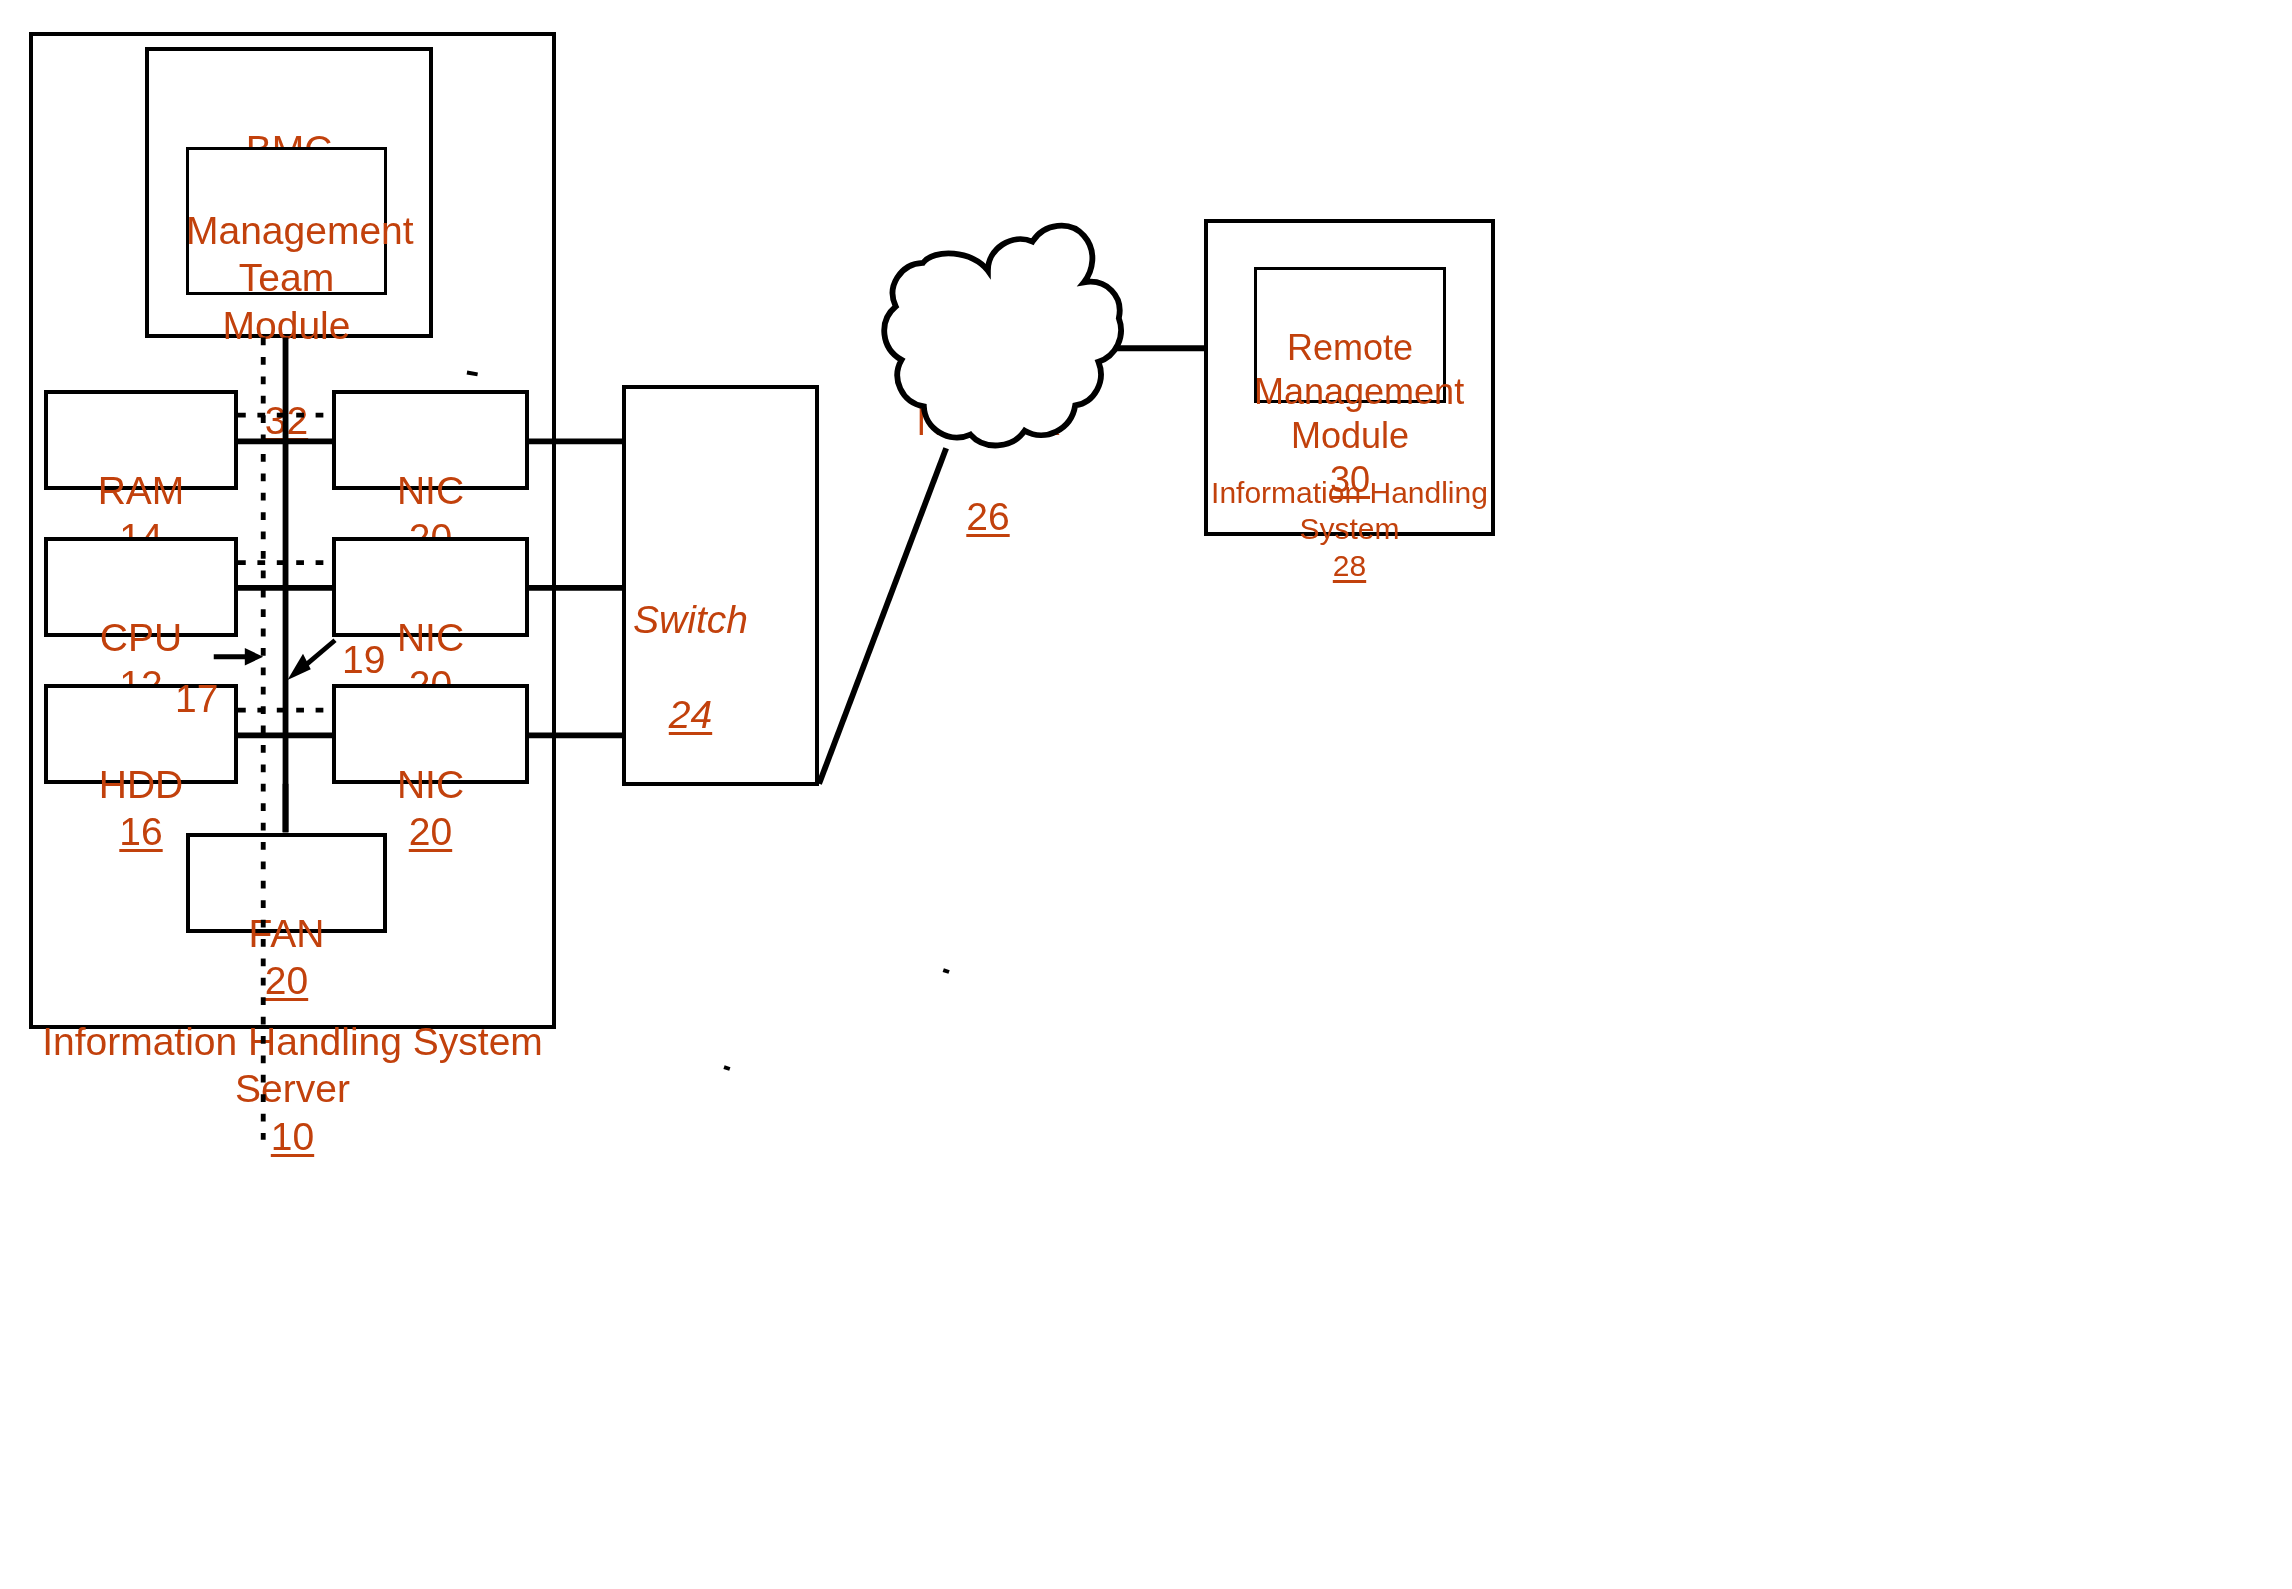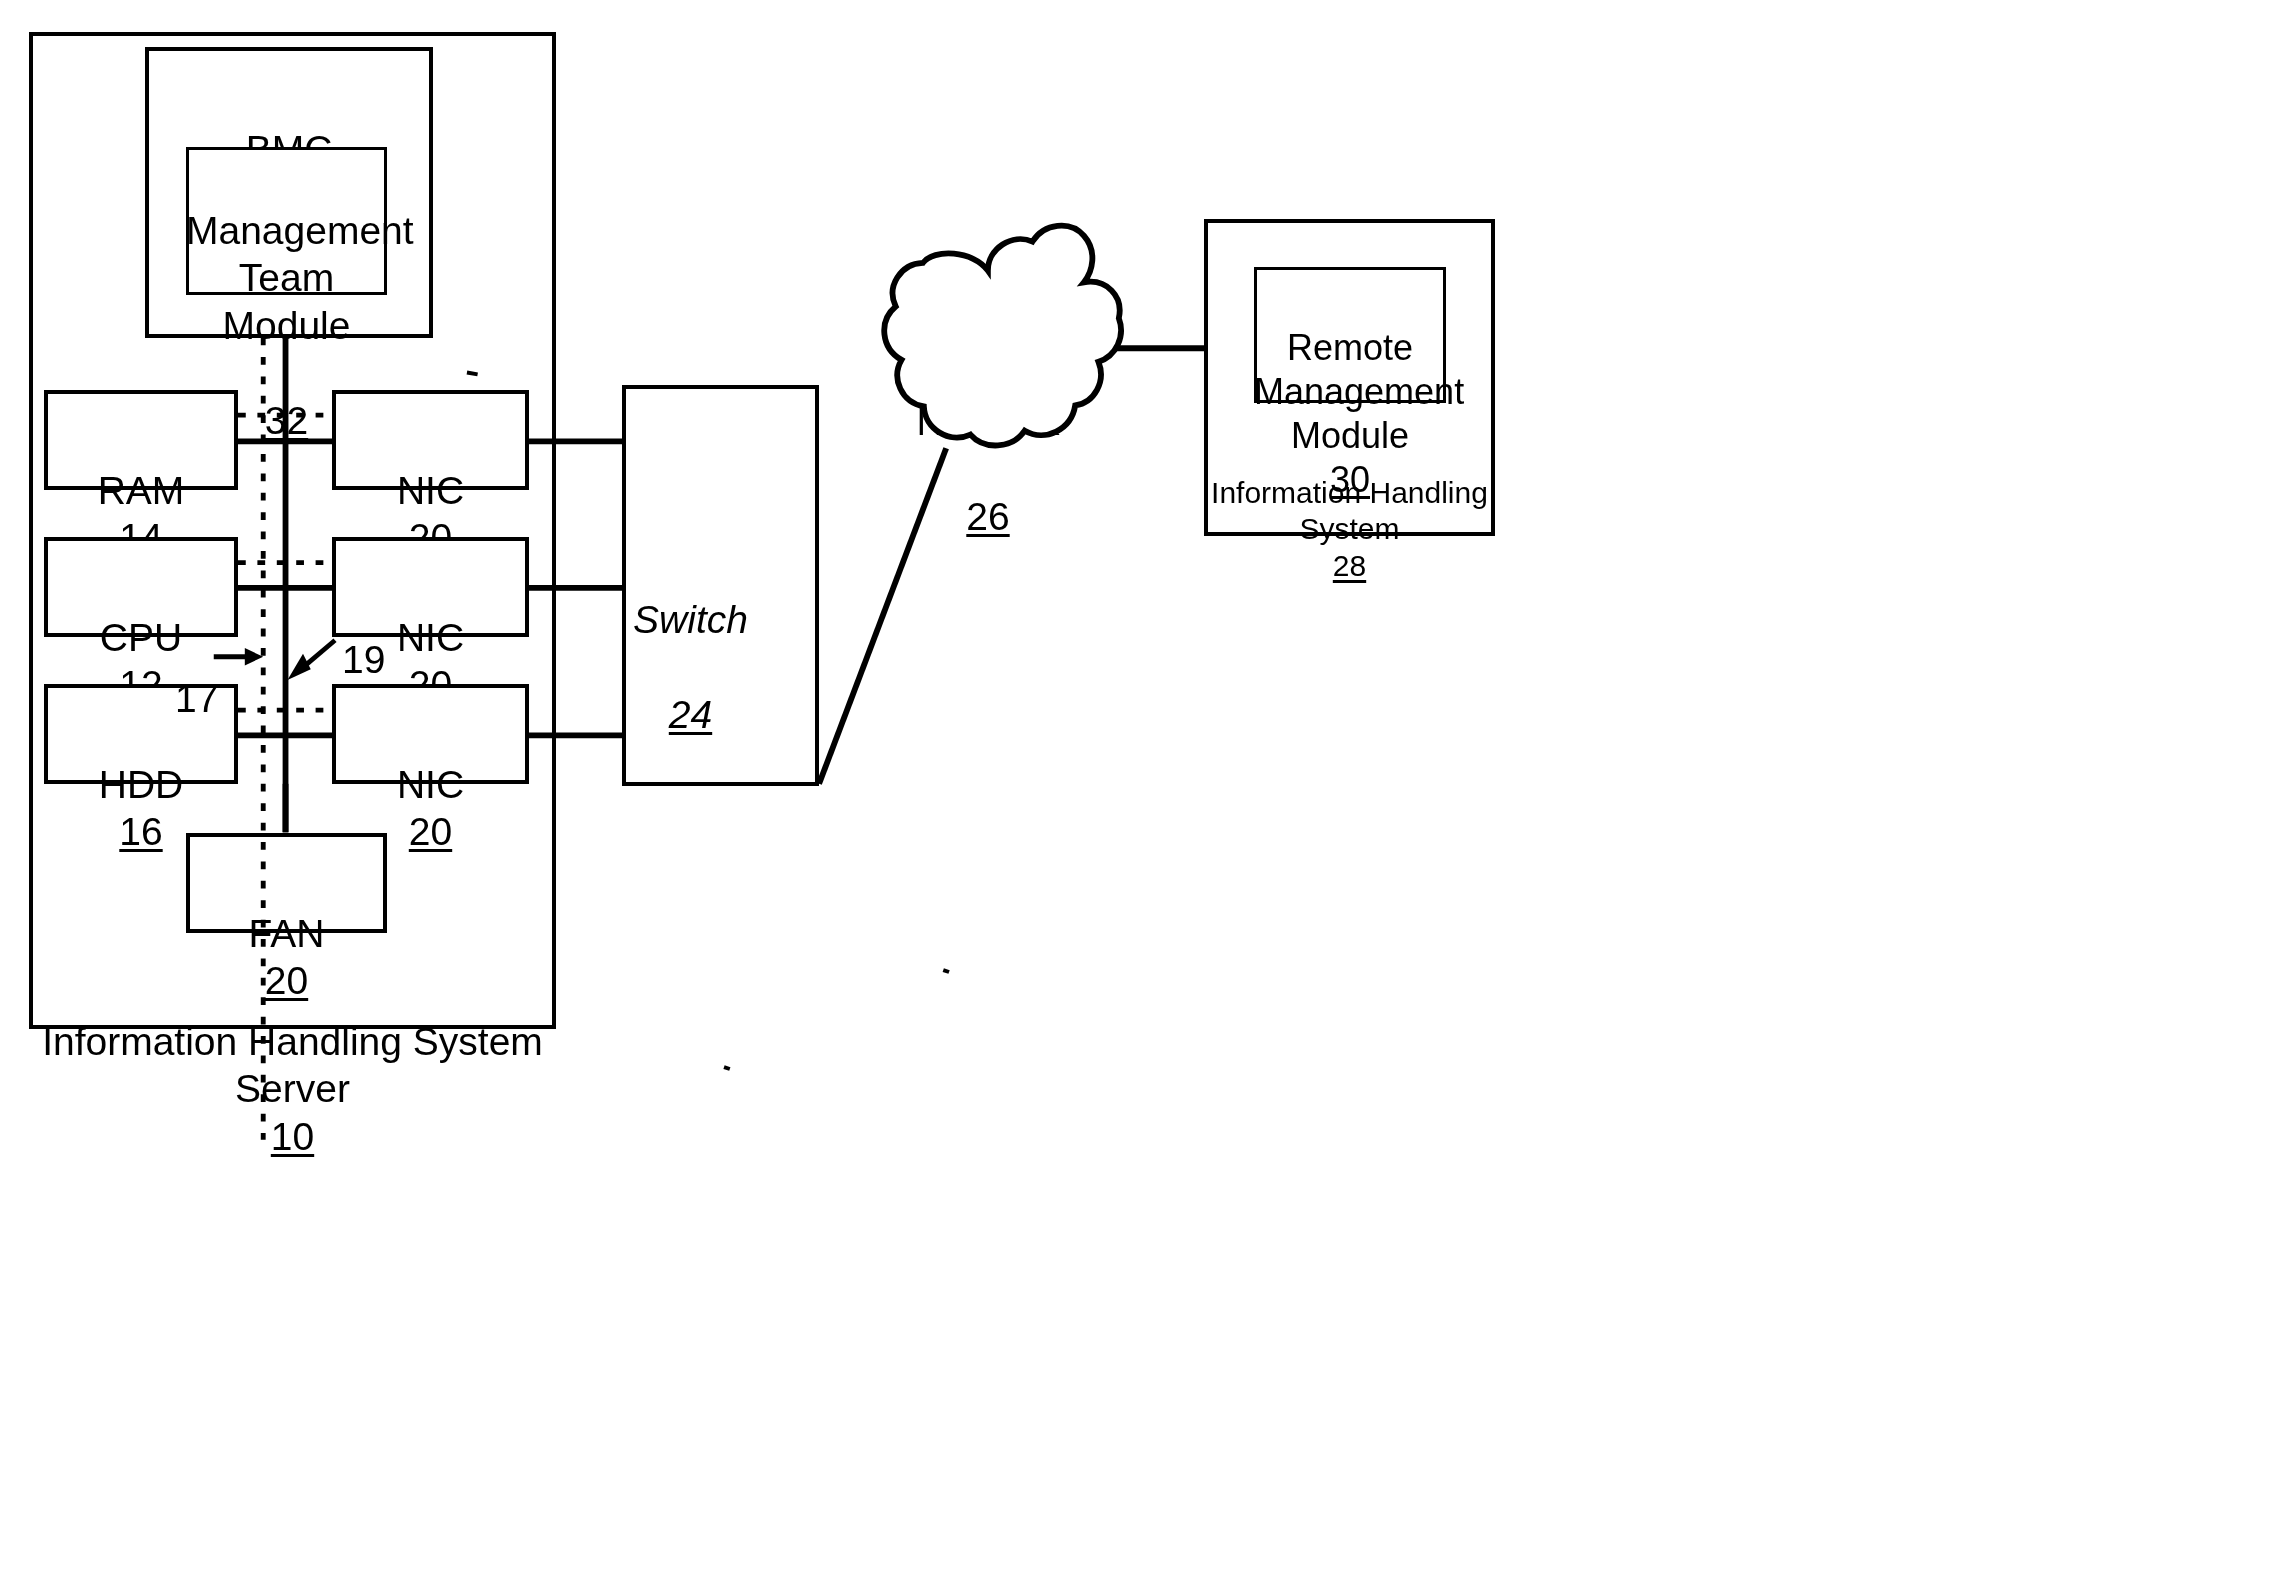--- a/index.html
+++ b/index.html
@@ -1,21 +1,21 @@
 <!DOCTYPE html>
 <html><head>
 <meta charset="utf-8">
 <style>
   html,body{margin:0;padding:0;background:#ffffff;}
   #root{
     position:relative;
     width:2292px;height:1589px;
     background:#ffffff;
     font-family:"Liberation Sans", sans-serif;
-    color:#000000;
+    color:#c2410c;
     overflow:hidden;
   }
   .box{
     position:absolute;
     border:4.9px solid #000;
     background:#fff;
     box-sizing:border-box;
     display:flex;
     align-items:center;
     justify-content:center;

